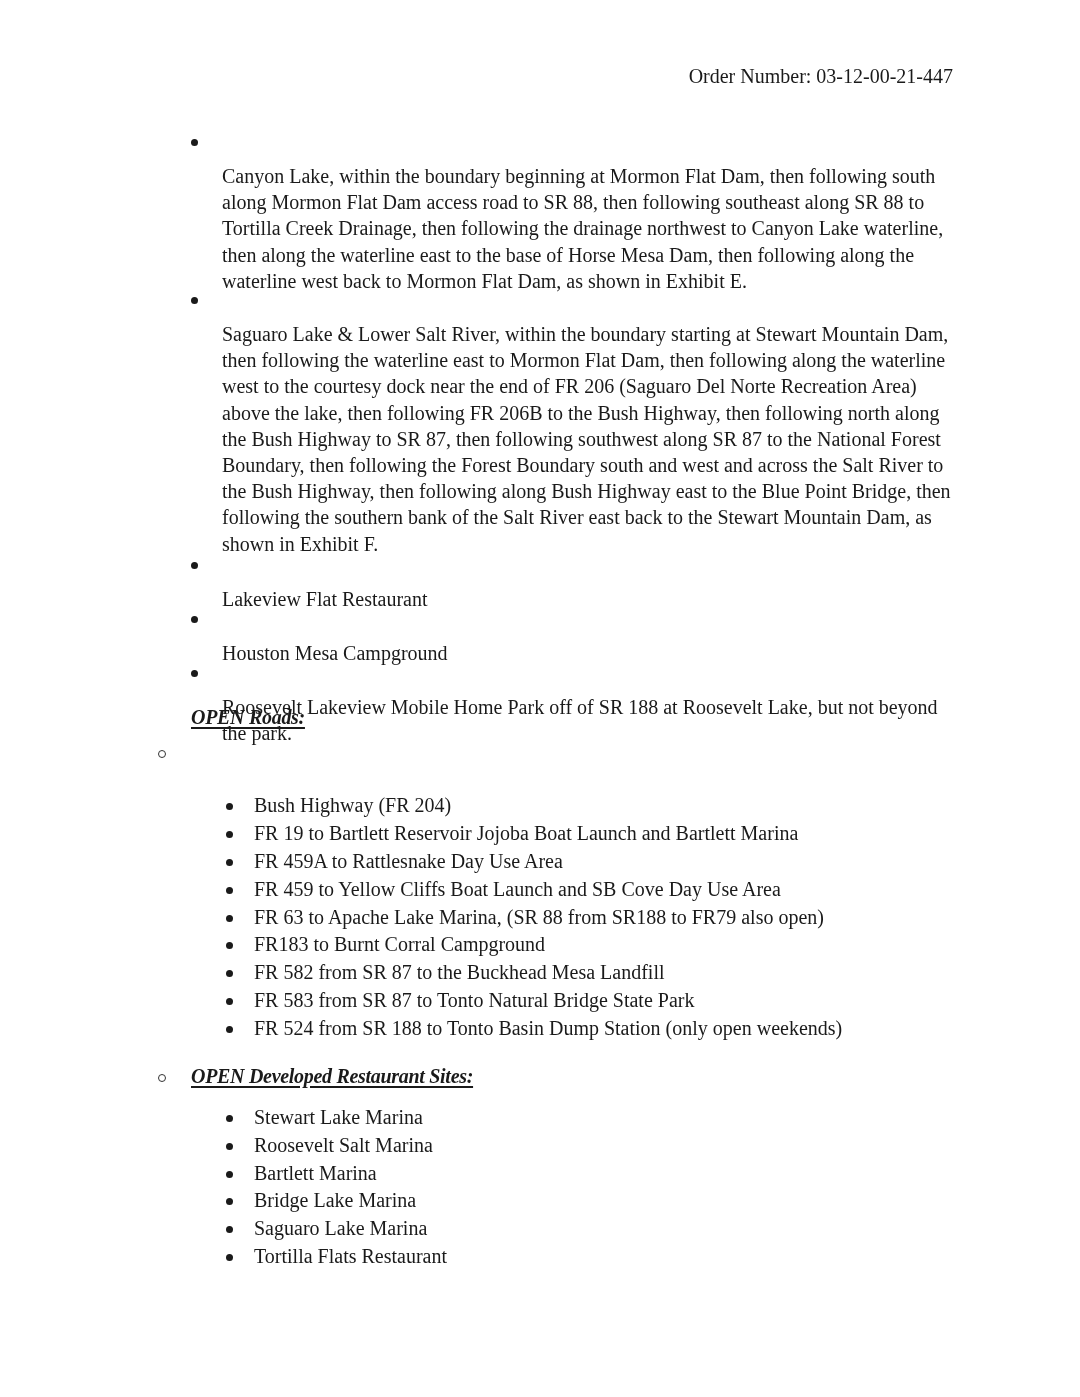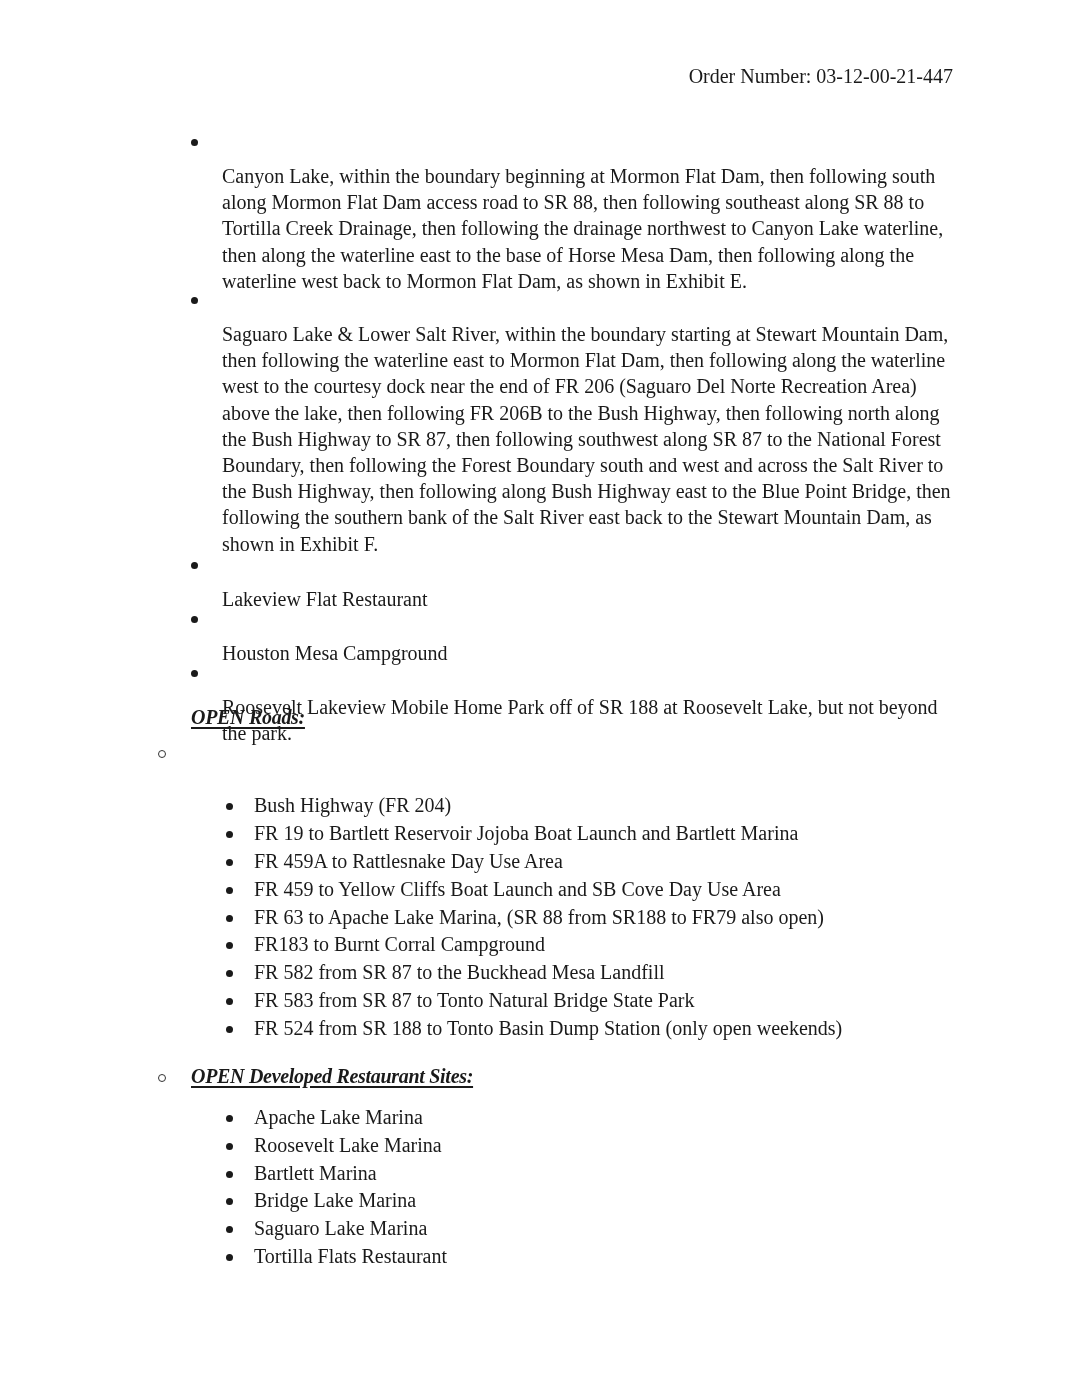--- a/index.html
+++ b/index.html
@@ -79,23 +79,23 @@
   <div class="sub-item" style="top:988px">FR 583 from SR 87 to Tonto Natural Bridge State Park</div>
   <span class="bullet lvl2" style="top:1026px"></span>
   <div class="sub-item" style="top:1016px">FR 524 from SR 188 to Tonto Basin Dump Station (only open weekends)</div>
 </div>
 
 <span class="circle" style="top:1074px"></span>
 <div class="section-heading" style="top:1064px">OPEN Developed Restaurant Sites:</div>
 
 <div>
   <span class="bullet lvl2" style="top:1115px"></span>
-  <div class="sub-item" style="top:1105px">Apache Lake Marina</div>
+  <div class="sub-item" style="top:1105px">Stewart Lake Marina</div>
   <span class="bullet lvl2" style="top:1143px"></span>
-  <div class="sub-item" style="top:1133px">Roosevelt Lake Marina</div>
+  <div class="sub-item" style="top:1133px">Roosevelt Salt Marina</div>
   <span class="bullet lvl2" style="top:1171px"></span>
   <div class="sub-item" style="top:1161px">Bartlett Marina</div>
   <span class="bullet lvl2" style="top:1198px"></span>
   <div class="sub-item" style="top:1188px">Bridge Lake Marina</div>
   <span class="bullet lvl2" style="top:1226px"></span>
   <div class="sub-item" style="top:1216px">Saguaro Lake Marina</div>
   <span class="bullet lvl2" style="top:1254px"></span>
   <div class="sub-item" style="top:1244px">Tortilla Flats Restaurant</div>
 </div>
 

